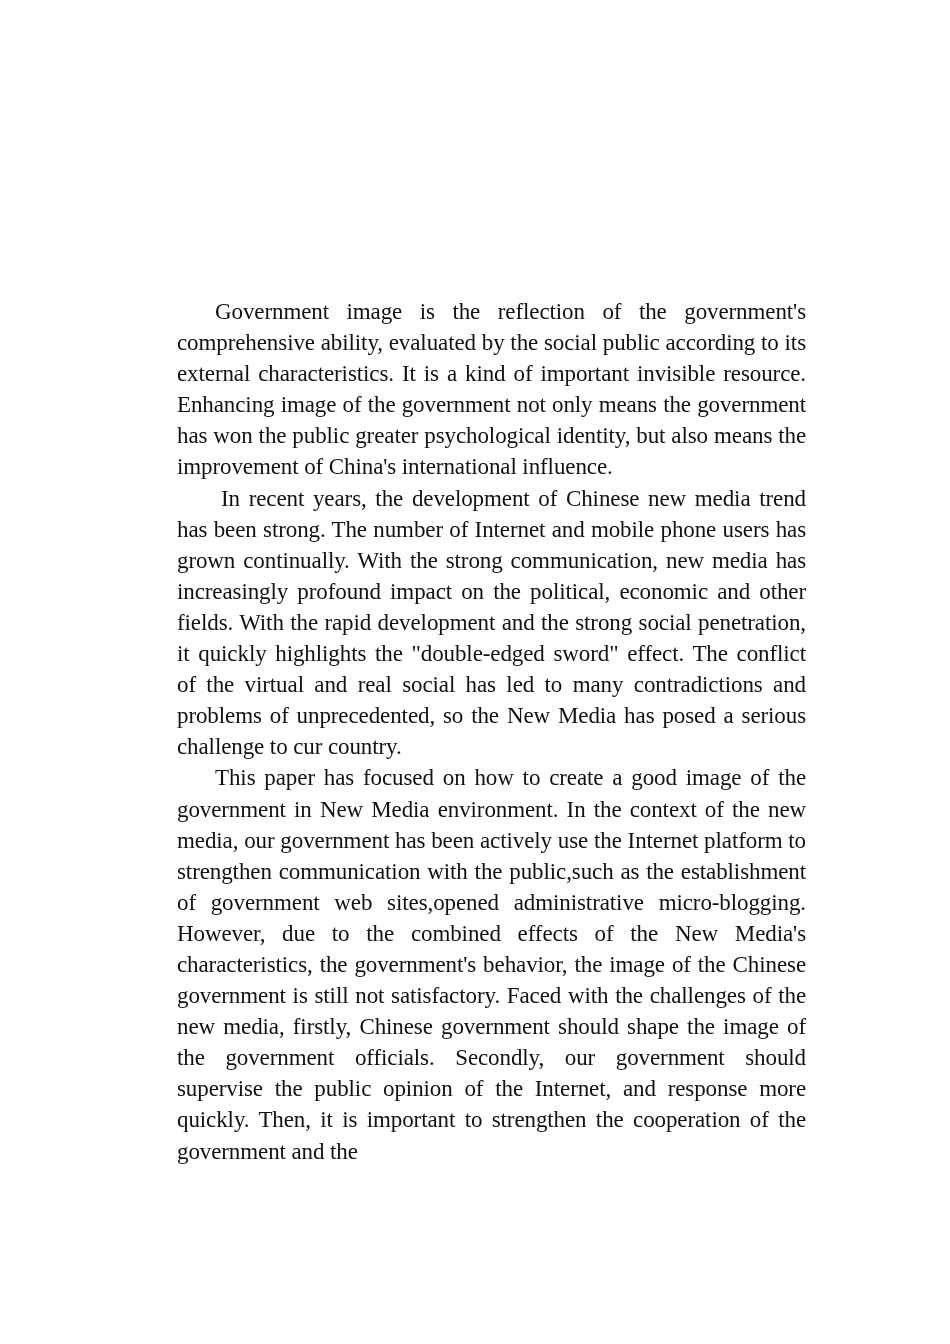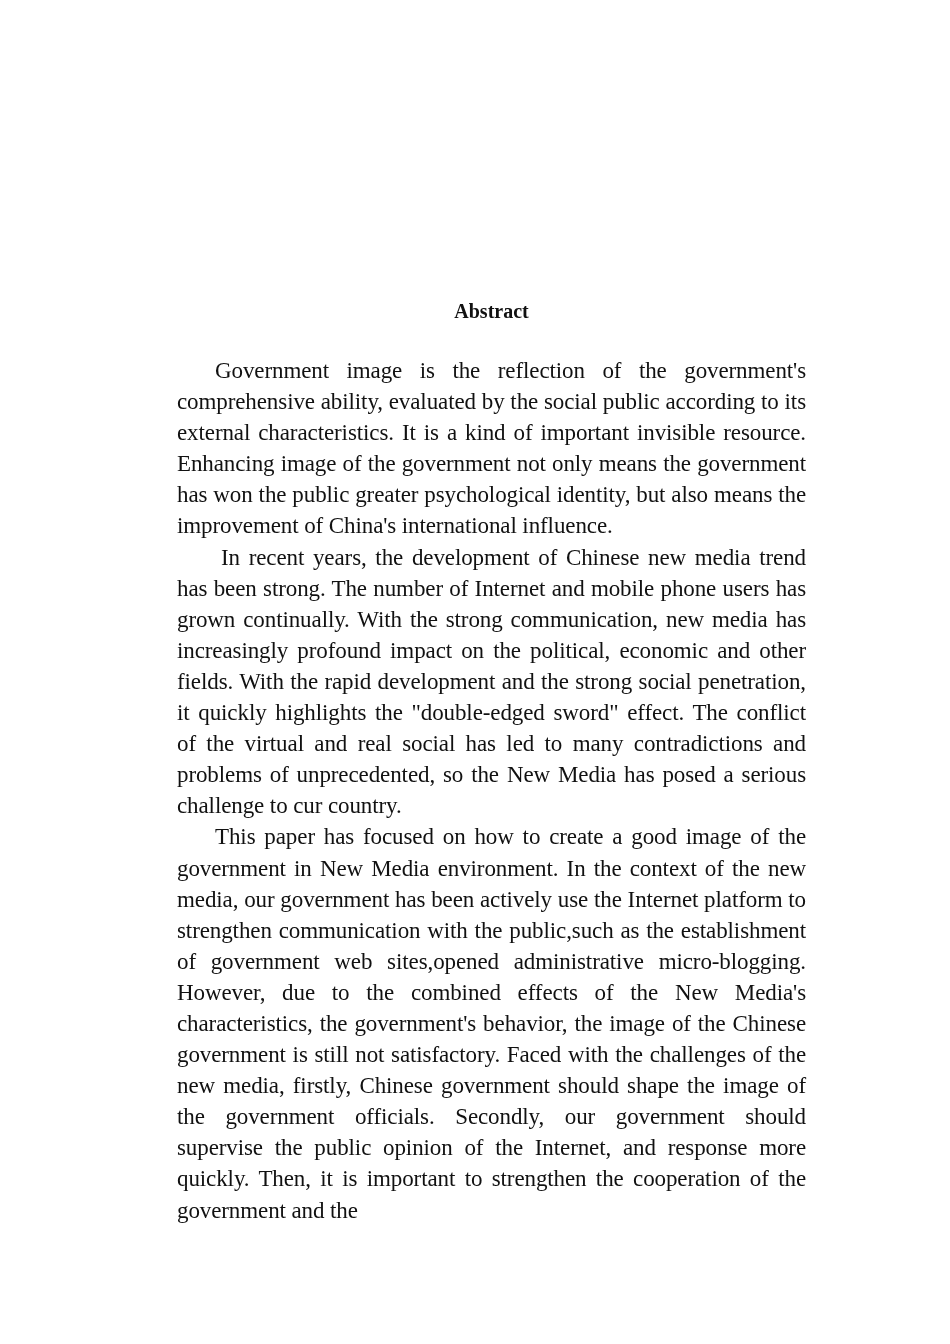--- a/index.html
+++ b/index.html
@@ -37,17 +37,16 @@
       letter-spacing: -0.1px;
     }
     .para.indent-2 {
       text-indent: 44px;
     }
   </style>
 </head>
 <body>
 
 <div class="page">
-  <h1 class="title">Abstract</h1>
   <p class="para">Government image is the reflection of the government's comprehensive ability, evaluated by the social public according to its external characteristics. It is a kind of important invisible resource. Enhancing image of the government not only means the government has won the public greater psychological identity, but also means the improvement of China's international influence.</p>
   <p class="para indent-2">In recent years, the development of Chinese new media trend has been strong. The number of Internet and mobile phone users has grown continually. With the strong communication, new media has increasingly profound impact on the political, economic and other fields. With the rapid development and the strong social penetration, it quickly highlights the "double-edged sword" effect. The conflict of the virtual and real social has led to many contradictions and problems of unprecedented, so the New Media has posed a serious challenge to cur country.</p>
   <p class="para">This paper has focused on how to create a good image of the government in New Media environment. In the context of the new media, our government has been actively use the Internet platform to strengthen communication with the public,such as the establishment of government web sites,opened administrative micro-blogging. However, due to the combined effects of the New Media's characteristics, the government's behavior, the image of the Chinese government is still not satisfactory. Faced with the challenges of the new media, firstly, Chinese government should shape the image of the government officials. Secondly, our government should supervise the public opinion of the Internet, and response more quickly. Then, it is important to strengthen the cooperation of the government and the</p>
 </div>
 
 </body></html>

